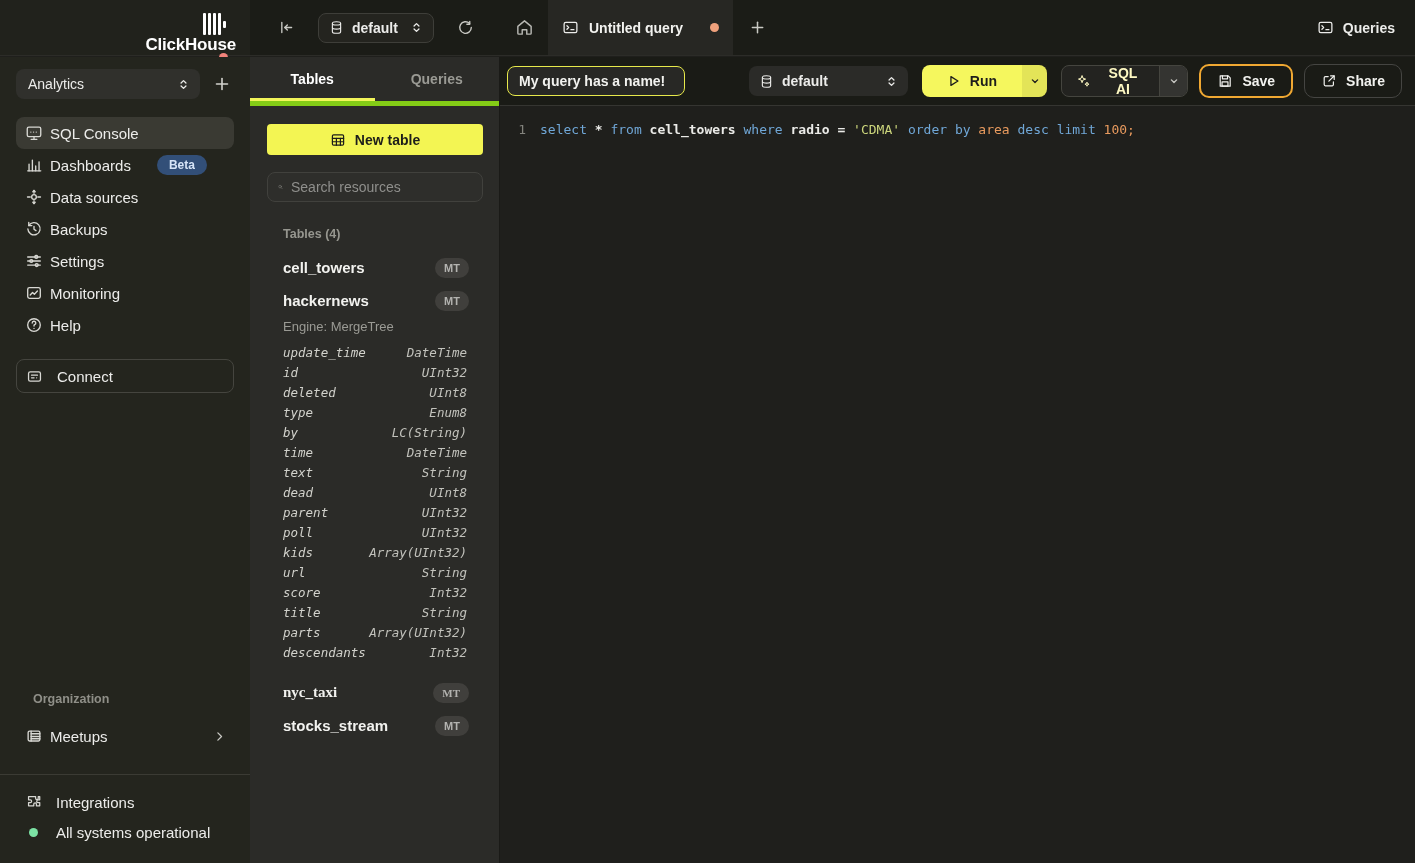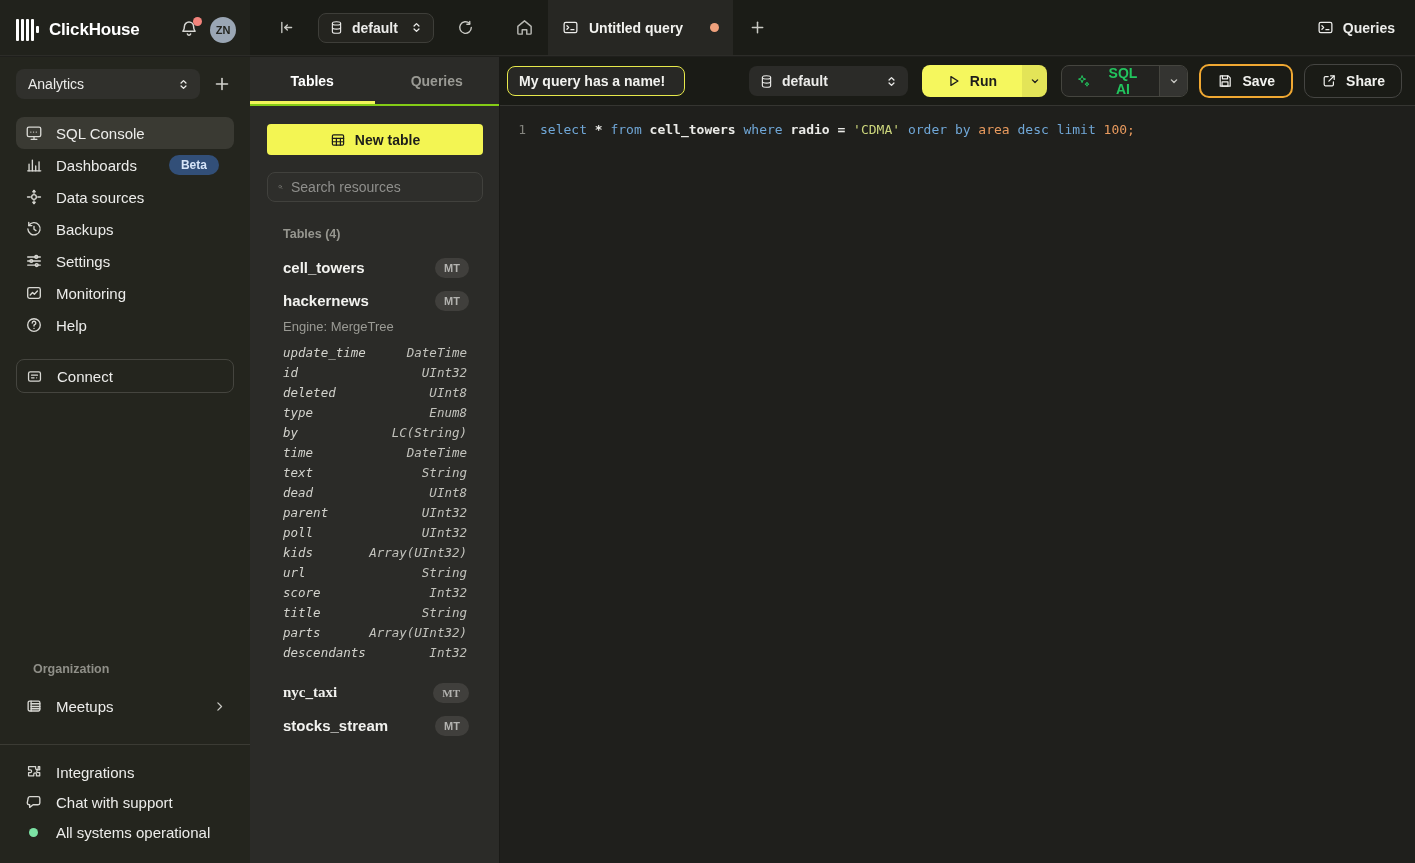--- a/index.html
+++ b/index.html
@@ -4,21 +4,21 @@
 <style>
   * { margin:0; padding:0; box-sizing:border-box; }
   html,body { width:1415px; height:863px; background:#1f1f1c; overflow:hidden;
     font-family:"Liberation Sans", sans-serif; -webkit-font-smoothing:antialiased; }
   #app { position:relative; width:1415px; height:863px; color:#ececea; }
 
   
   .topbar { position:absolute; top:0; left:0; width:1415px; height:56px;
     background:#1b1c17; display:flex; border-bottom:1px solid #2c2c28; }
   .topbar-left { width:250px; height:100%; background:#21221c; display:flex;
-    align-items:center; padding:4px 14px 0 16px; }
+    align-items:flex-end; padding:13px 14px 0 16px;flex-direction:column; }
   .logo { display:flex; align-items:center; gap:2px; height:24px; margin-right:10px; }
   .logo .bar { width:3px; height:22px; background:#ffffff; border-radius:1px; }
   .logo .bar.short { height:7px; }
   .brand { font-size:17px; font-weight:700; letter-spacing:-0.2px; color:#fff; }
   .topbar-left .spacer { flex:1; }
   .bell-wrap { position:relative; width:22px; height:22px; margin-right:9px; color:#d6d6d2; }
   .bell-dot { position:absolute; top:-2px; right:-1px; width:9px; height:9px;
     border-radius:50%; background:#f2837b; }
   .avatar { width:26px; height:26px; border-radius:50%; background:#9aa6b4;
     color:#23241f; font-size:11px; font-weight:700; display:flex; align-items:center;
@@ -47,21 +47,21 @@
   
   .sidebar { position:absolute; top:57px; left:0; width:250px; height:806px;
     background:#24251e; display:flex; flex-direction:column; padding:12px 16px 16px; }
   .workspace-row { display:flex; align-items:center; margin-bottom:18px; }
   .workspace-select { width:184px; height:30px; background:#30302c; border:none;
     border-radius:8px; display:flex; align-items:center; padding:0 10px 0 12px;
     color:#ececea; font-size:14px; cursor:pointer; }
   .workspace-select .grow { flex:1; text-align:left; }
   .add-ws-btn { background:none; border:none; color:#d2d2cd; margin-left:auto;
     display:flex; cursor:pointer; padding:4px; }
-  .nav-item { height:32px; display:flex; align-items:center; gap:13px; padding:0 8px;
+  .nav-item { height:32px; display:flex; align-items:center; gap:7px; padding:0 8px;
     border-radius:8px; color:#ececea; font-size:15px; font-weight:500; cursor:pointer; }
   .nav-item .ico { width:19px; display:flex; justify-content:center; color:#d8d8d3; }
   .nav-item.active { background:#3a3a33; }
   .badge-beta { margin-left:19px; background:#324f78; color:#d6e4f7; font-size:12px;
     font-weight:600; padding:3px 12px; border-radius:999px; }
   .connect-btn { margin-top:18px; height:34px; border:1px solid #45453f; border-radius:8px;
     background:none; display:flex; align-items:center; gap:13px; padding:0 8px;
     color:#ececea; font-size:15px; font-weight:500; cursor:pointer; }
   .connect-btn .ico { width:19px; display:flex; justify-content:center; color:#d8d8d3; }
   .sidebar .flex-spacer { flex:1; }
@@ -70,21 +70,21 @@
   .foot-item { height:30px; display:flex; align-items:center; gap:13px; padding:0 8px;
     color:#ececea; font-size:15px; cursor:pointer; border-radius:8px; }
   .foot-item .ico { width:19px; display:flex; justify-content:center; color:#d8d8d3; }
   .status-dot { width:9px; height:9px; border-radius:50%; background:#7ce2a4; }
   .chev-right { margin-left:auto; color:#c9c9c4; display:flex; }
 
   
   .respanel { position:absolute; top:57px; left:250px; width:250px; height:806px;
     background:#2b2b28; border-right:1px solid #1a1a17; display:flex;
     flex-direction:column; }
-  .res-tabs { height:49px; display:flex; border-bottom:2px solid #84cc16; flex:none; }
+  .res-tabs { height:49px; display:flex; border-bottom:5px solid #84cc16; flex:none; }
   .res-tab { width:125px; display:flex; align-items:center; justify-content:center;
     font-size:14px; font-weight:600; color:#9a9a94; cursor:pointer; position:relative;
     background:none; border:none; }
   .res-tab.active { color:#ffffff; }
   .res-tab.active::after { content:""; position:absolute; left:0; right:0; bottom:0;
     height:3px; background:#f2f55a; }
   .res-body { padding:18px 16px 0 17px; overflow:hidden; }
   .new-table-btn { width:100%; height:31px; background:#f3f553; border:none;
     border-radius:4px; display:flex; align-items:center; justify-content:center; gap:9px;
     color:#1d1d1a; font-size:14px; font-weight:600; cursor:pointer; }
@@ -119,21 +119,21 @@
     outline:none; font-family:"Liberation Sans", sans-serif; }
   .toolbar .db-select { margin-left:64px; width:164px; background:#2b2b28; border:none; }
   .run-btn { margin-left:14px; height:32px; border-radius:8px; overflow:hidden;
     display:flex; cursor:pointer; border:none; padding:0; background:none; }
   .run-main { width:104px; background:#f5f75e; color:#1e1e1b; font-size:14px;
     font-weight:600; display:flex; align-items:center; justify-content:center; gap:9px; }
   .run-caret { width:26px; background:#e3e458; color:#1e1e1b; display:flex;
     align-items:center; justify-content:center; }
   .sqlai-btn { margin-left:14px; height:32px; border:1px solid #45453f; border-radius:8px;
     overflow:hidden; display:flex; cursor:pointer; background:#232320; padding:0; }
-  .sqlai-main { padding:0 14px; display:flex; align-items:center; gap:10px; color:#22c55e;
+  .sqlai-main { padding:0 14px; display:flex; align-items:center; gap:10px; color:#fef9c3;
     font-size:14px; font-weight:600; }
   .sqlai-caret { width:30px; background:#343431; border-left:1px solid #45453f;
     color:#c9c9c4; display:flex; align-items:center; justify-content:center; }
   .save-btn { margin-left:11px; height:34px; padding:0 16px; background:none;
     border:2px solid #f0a832; border-radius:10px; display:flex; align-items:center;
     gap:9px; color:#f2f2ef; font-size:14px; font-weight:600; cursor:pointer; }
   .share-btn { margin-left:11px; height:34px; padding:0 16px; background:none;
     border:1px solid #454542; border-radius:10px; display:flex; align-items:center;
     gap:9px; color:#f2f2ef; font-size:14px; font-weight:600; cursor:pointer; }
   .editor { flex:1; background:#1f1f1c; padding-top:14px; cursor:text; }
@@ -371,28 +371,20 @@
     <div class="foot-item">
       <span class="ico">
         <svg width="18" height="18" viewBox="0 0 20 20" fill="none" stroke="currentColor" stroke-width="1.5" stroke-linecap="round" stroke-linejoin="round">
           <path d="M8 3.5h4v2.1a1.6 1.6 0 0 0 3.2 0V3.5H17v4h-2.1a1.6 1.6 0 0 0 0 3.2H17v4h-4v-2.1a1.6 1.6 0 0 0-3.2 0v2.1H3.5v-4h2.1a1.6 1.6 0 0 0 0-3.2H3.5v-4H8z" transform="scale(0.92) translate(0.8,0.8)"></path>
         </svg>
       </span>
       <span>Integrations</span>
     </div>
     <div class="foot-item">
       <span class="ico">
-        <svg width="18" height="18" viewBox="0 0 20 20" fill="none" stroke="currentColor" stroke-width="1.5" stroke-linecap="round" stroke-linejoin="round">
-          <path d="M3.5 6a2 2 0 0 1 2-2h9a2 2 0 0 1 2 2v5a2 2 0 0 1-2 2H9l-3.8 3v-3h-.7a2 2 0 0 1-2-2z"></path>
-        </svg>
-      </span>
-      <span>Chat with support</span>
-    </div>
-    <div class="foot-item">
-      <span class="ico">
           <span class="status-dot"></span>
         </span>
       <span>All systems operational</span>
     </div>
   </div>
 
   <div class="respanel">
     <div class="res-tabs">
       <button class="res-tab active">Tables</button>
       <button class="res-tab">Queries</button>

